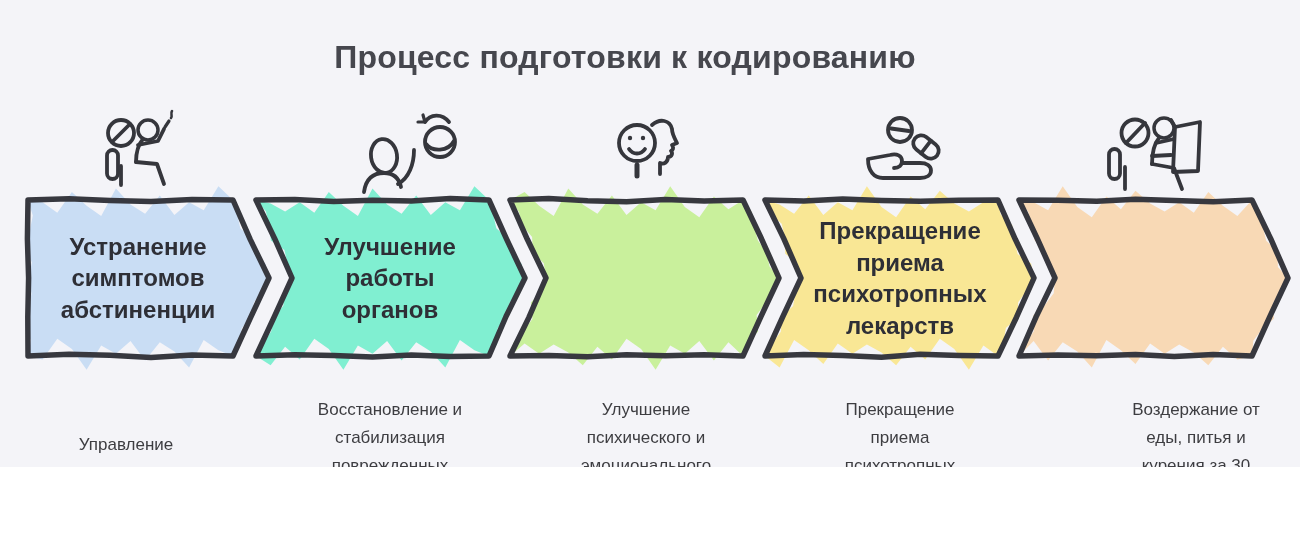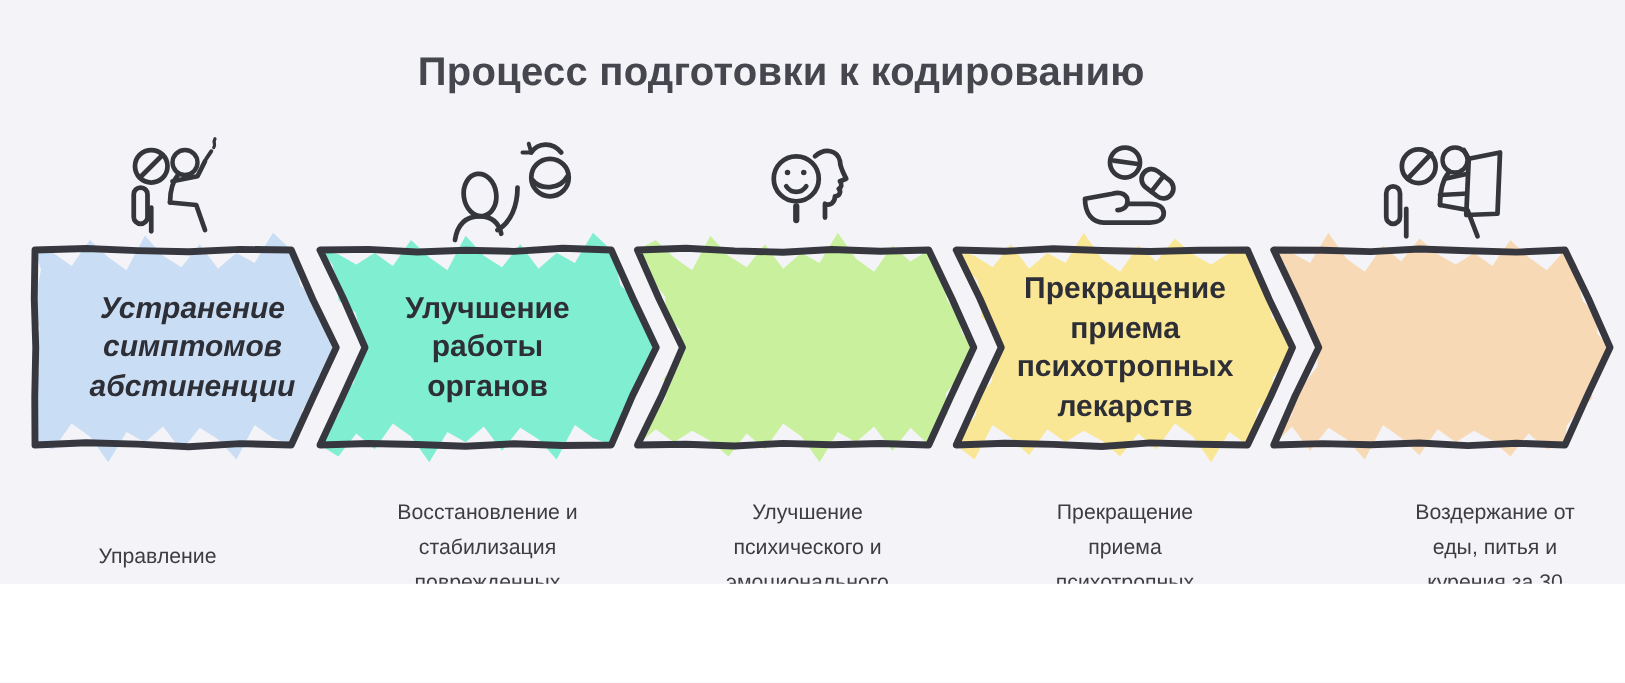--- a/index.html
+++ b/index.html
@@ -76,21 +76,21 @@
         <path d="M48,44 L67,43"></path>
         <rect x="5" y="37" width="11" height="30" rx="5.5"></rect>
         <path d="M48,52 L70,56 L78,77"></path>
         <path d="M21,55 L21,77"></path>
       </g>
     </g>
   </svg>
 
   <div class="title">Процесс подготовки к кодированию</div>
 
-  <div class="heading" style="left:23px;width:262px;font-style:italic;">Устранение
+  <div class="heading" style="left:7px;width:262px;">Устранение
 симптомов
 абстиненции</div>
   <div class="heading" style="left:259px;width:262px;">Улучшение
 работы
 органов</div>
   <div class="heading" style="left:769px;width:262px;">Прекращение
 приема
 психотропных
 лекарств</div>
 

